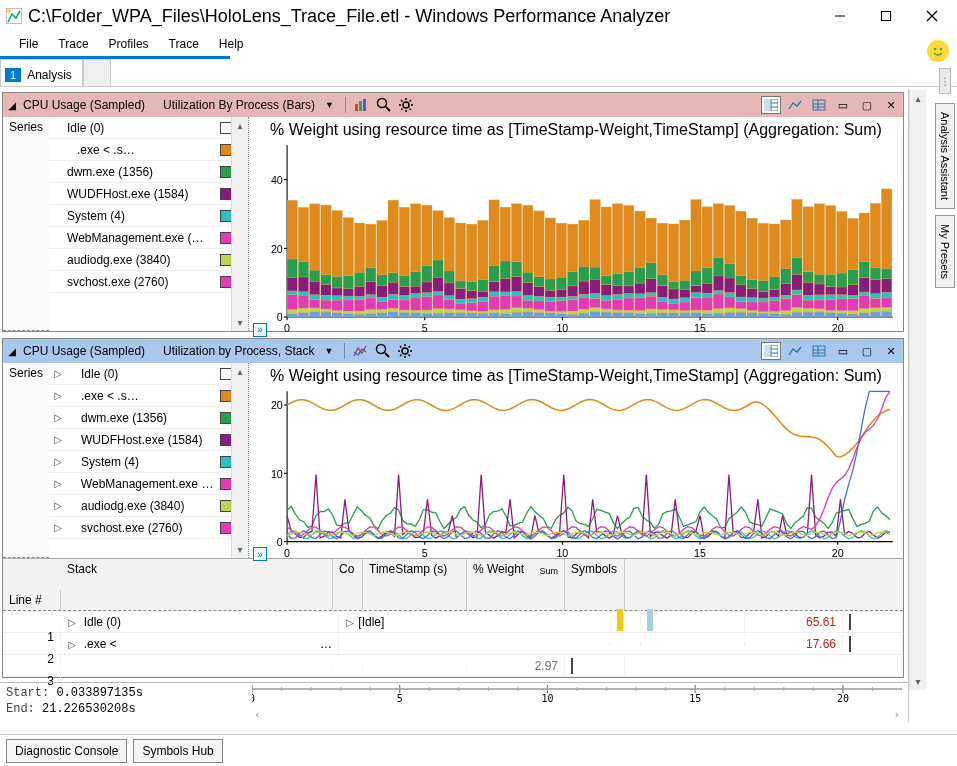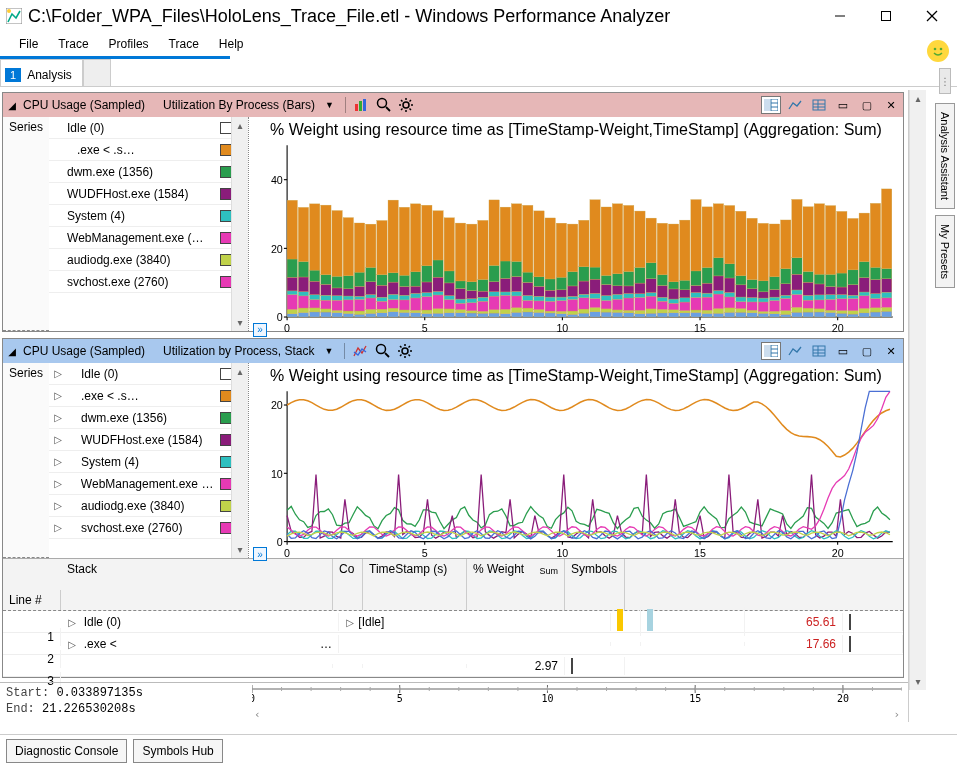--- a/index.html
+++ b/index.html
@@ -862,21 +862,21 @@
             <div class="td col-co"></div>
             <div class="td col-ts"></div>
             <div class="td col-wt rt" style="color:#c22">17.66</div>
             <div class="td col-leg"><span class="swatch" style="background:#e08a1e"></span></div>
           </div>
           <div class="trow">
             <div class="td col-line rt">3</div>
             <div class="td col-stack"></div>
             <div class="td col-co"></div>
             <div class="td col-ts"></div>
-            <div class="td col-wt rt" style="color:#000000">2.97</div>
+            <div class="td col-wt rt" style="color:#737373">2.97</div>
             <div class="td col-leg"><span class="swatch" style="background:#2a9d4e"></span></div>
           </div>
         </div>
     </div>
   </div>
 
   <div class="tl-footer">
     <div class="tl-labels">
       <div><span class="lbl">Start:</span> <span>0.033897135s</span></div>
       <div><span class="lbl">End:</span> <span>21.226530208s</span></div>

